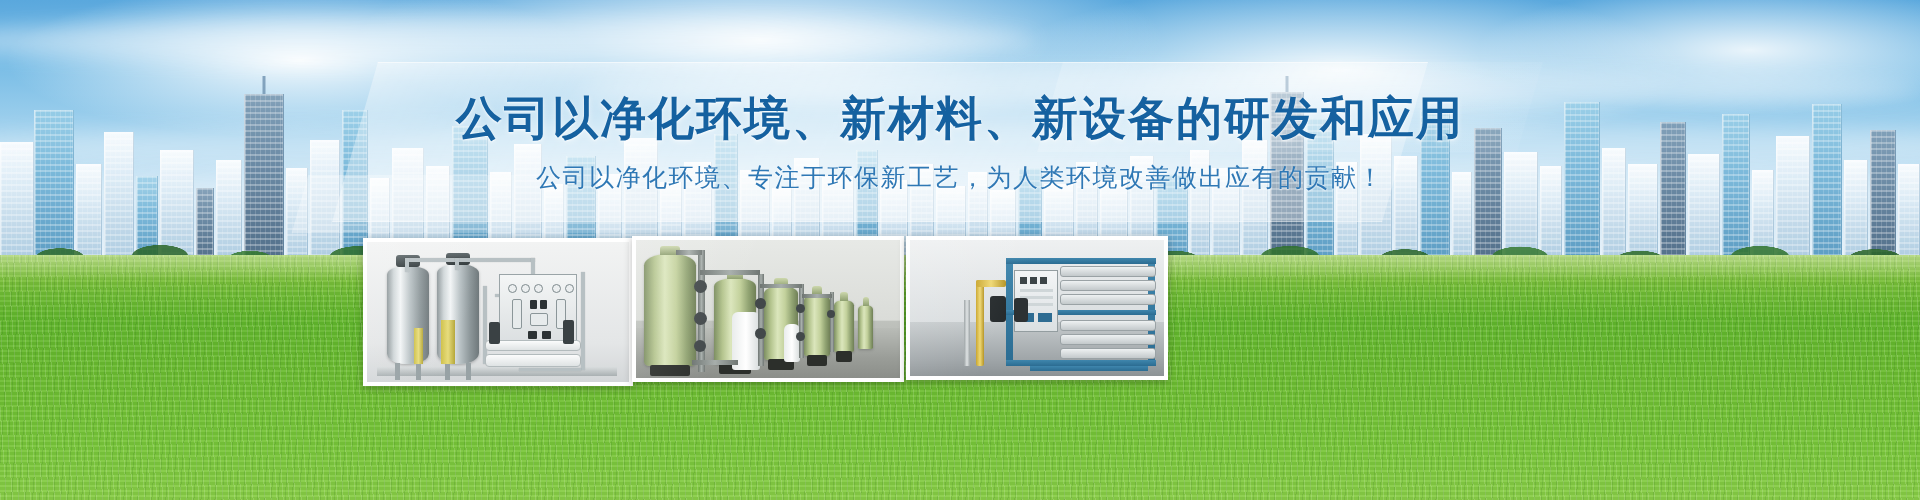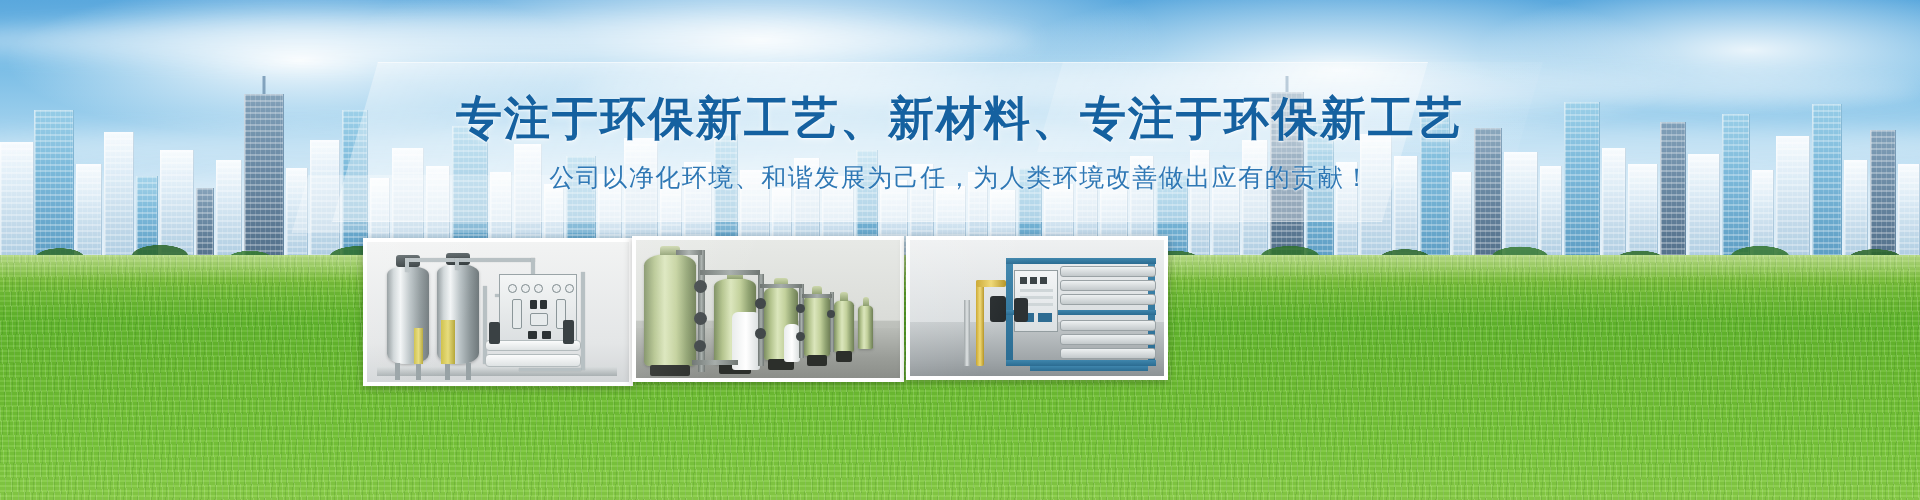--- a/index.html
+++ b/index.html
@@ -305,22 +305,22 @@
   </div>
 
   <div class="treeline"></div>
   <div class="grass"></div>
 
   <div class="panel3"></div>
   <div class="panel"></div>
   <div class="panel2"></div>
 
   <div class="textblock">
-    <div class="headline">专注于环保新工艺、新材料、专注于环保新工艺</div>
-    <div class="tagline">公司以净化环境、和谐发展为己任，为人类环境改善做出应有的贡献！</div>
+    <div class="headline">公司以净化环境、新材料、新设备的研发和应用</div>
+    <div class="tagline">公司以净化环境、专注于环保新工艺，为人类环境改善做出应有的贡献！</div>
   </div>
 
   <div class="photos">
 
     <div class="photo p1">
       <div class="ph-inner ph1">
         <div class="base" style="left:10px; bottom:6px; width:240px; height:9px;"></div>
 
         <div class="tank" style="left:20px; top:24px; width:42px; height:98px;">
           <span class="cap"></span>

